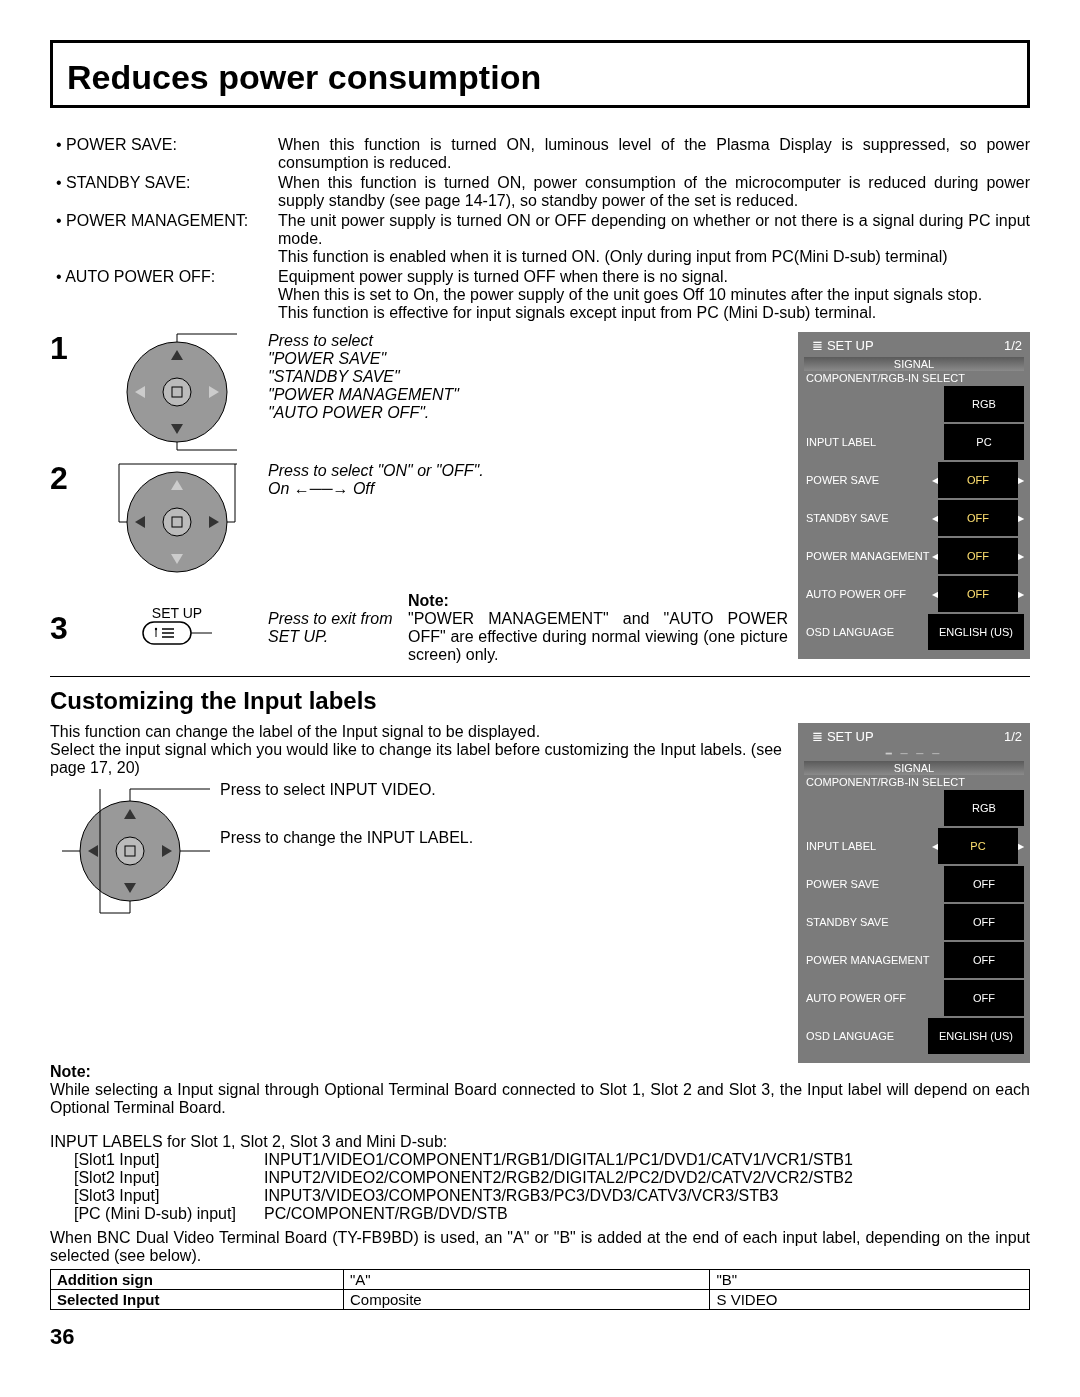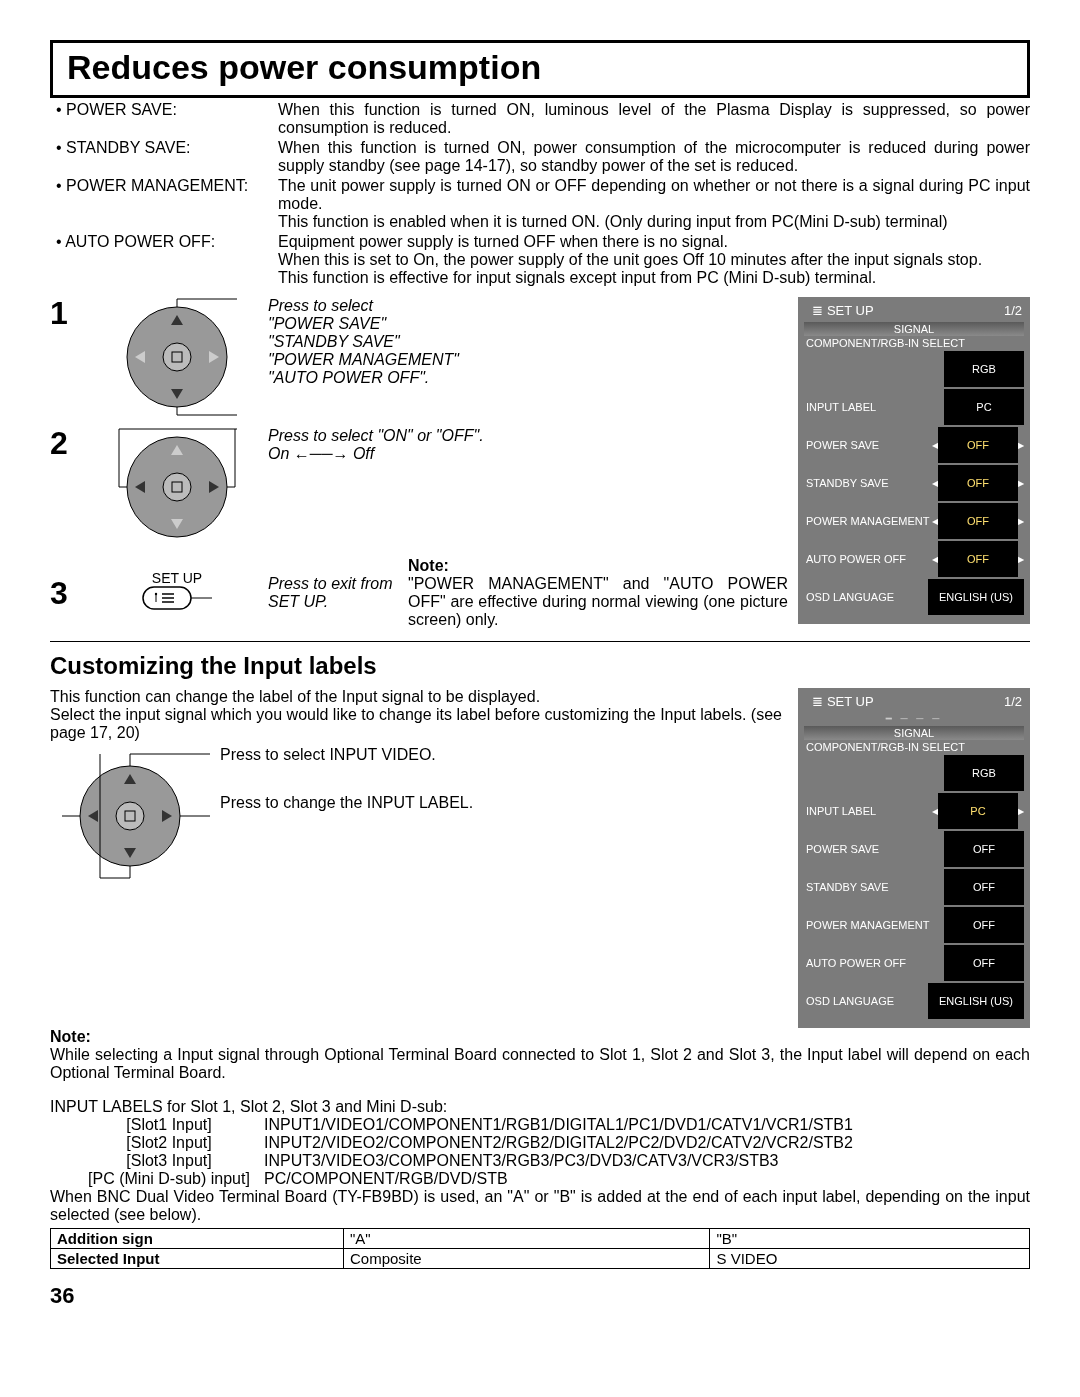--- a/index.html
+++ b/index.html
@@ -6,22 +6,22 @@
     margin: 0;
     padding: 40px 50px;
     font-family: Arial, Helvetica, sans-serif;
     font-size: 16px;
     color: #000;
     background: #fff;
     width: 980px;
   }
   .title-box {
     border: 3px solid #000;
-    padding: 5px 14px 8px 14px;
-    margin-bottom: 3px;
+    padding: 15px 14px 8px 14px;
+    margin-bottom: 28px;
   }
   .title-box h1 {
     margin: 0;
     font-size: 34px;
     font-weight: bold;
   }
   .defs {
     margin-bottom: 10px;
   }
   .def-row {
@@ -138,21 +138,20 @@
   .page-num {
     font-size: 22px;
     font-weight: bold;
     margin-top: 14px;
   }
   .labels-list {
     margin-left: 24px;
   }
   .labels-list .lr {
     display: flex;
-    text-align: center;
   }
   .labels-list .lk {
     width: 190px;
   }
   table.addtab {
     border-collapse: collapse;
     width: 100%;
     margin-top: 4px;
   }
   table.addtab td {
@@ -420,21 +419,21 @@
   <div class="lr">
       <div class="lk">[Slot3 Input]</div>
       <div>INPUT3/VIDEO3/COMPONENT3/RGB3/PC3/DVD3/CATV3/VCR3/STB3</div>
     </div>
   <div class="lr">
       <div class="lk">[PC (Mini D-sub) input]</div>
       <div>PC/COMPONENT/RGB/DVD/STB</div>
     </div>
 </div>
 
-<div style="margin-top:0;text-align:justify;">When BNC Dual Video Terminal Board (TY-FB9BD) is used, an "A" or "B" is added at the end of each input label, depending on the input selected (see below).</div>
+<div style="margin-top:6px;text-align:justify;">When BNC Dual Video Terminal Board (TY-FB9BD) is used, an "A" or "B" is added at the end of each input label, depending on the input selected (see below).</div>
 
 <table class="addtab">
   <tbody>
       <tr>
     <td class="hd">Addition sign</td>
     <td>"A"</td>
     <td>"B"</td>
   </tr>
   <tr>
     <td class="hd">Selected Input</td>

